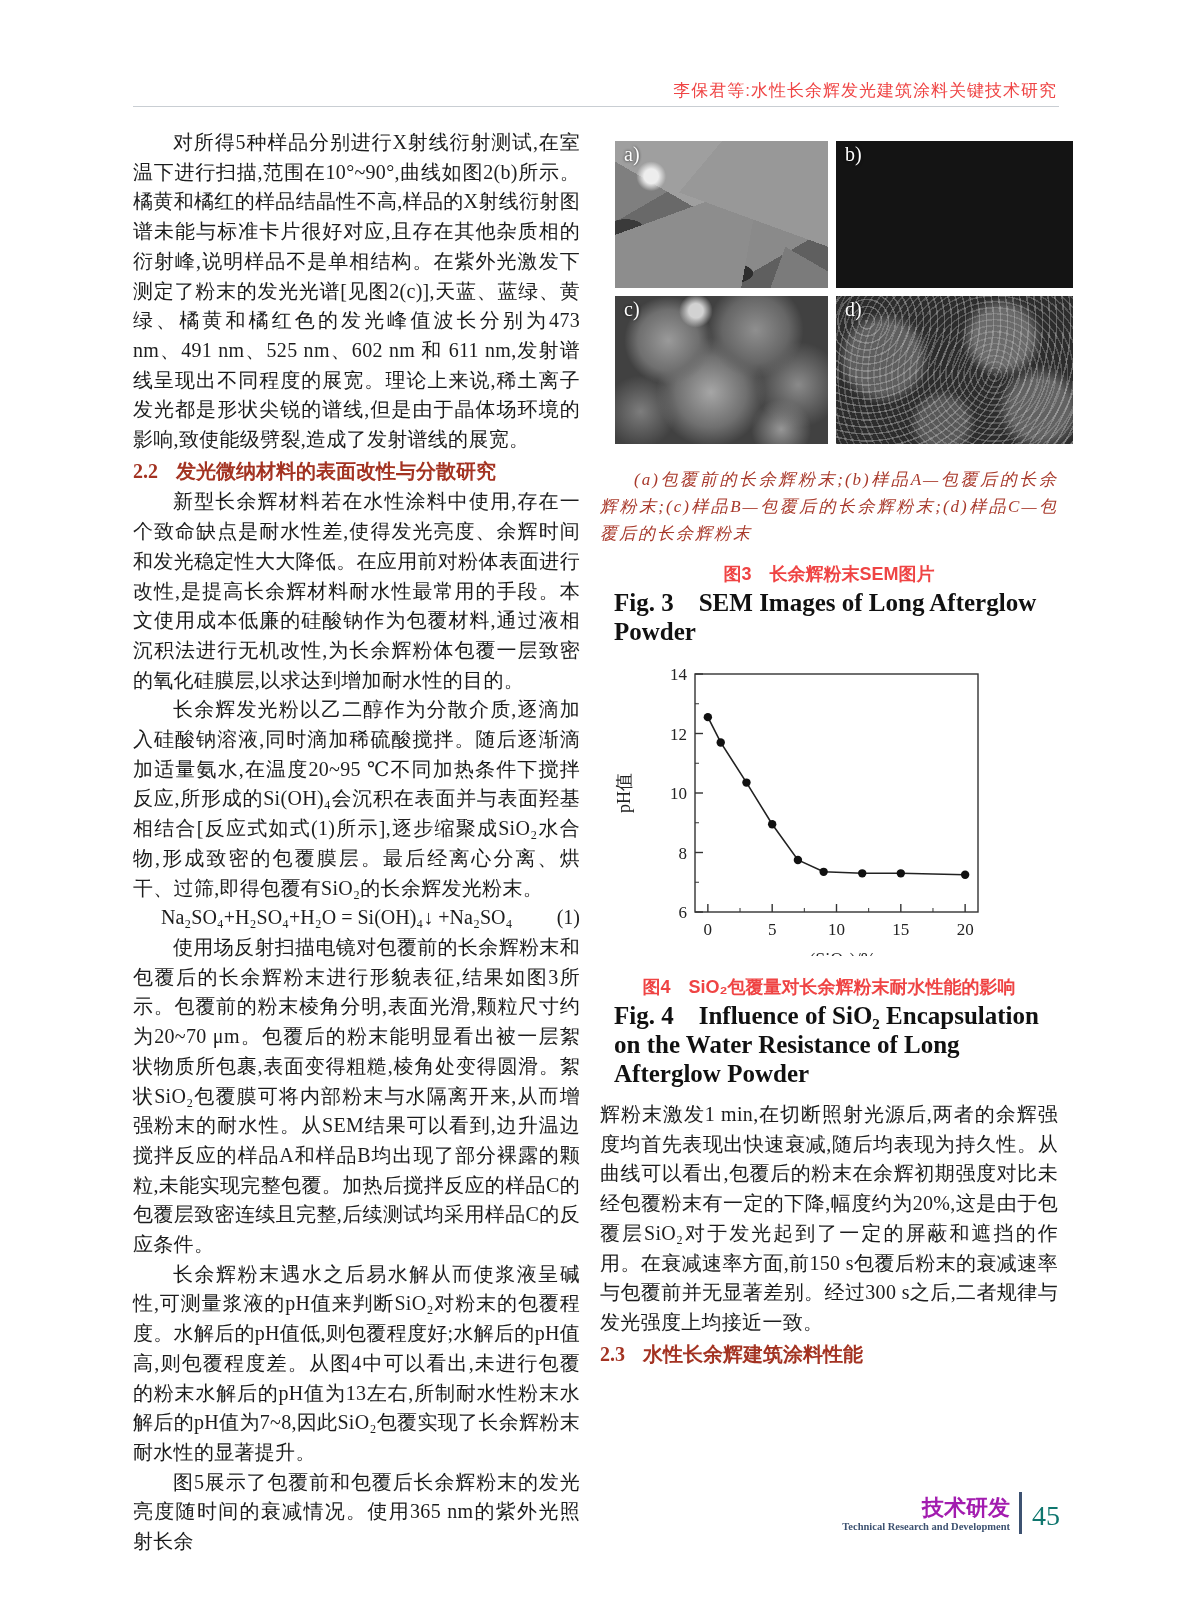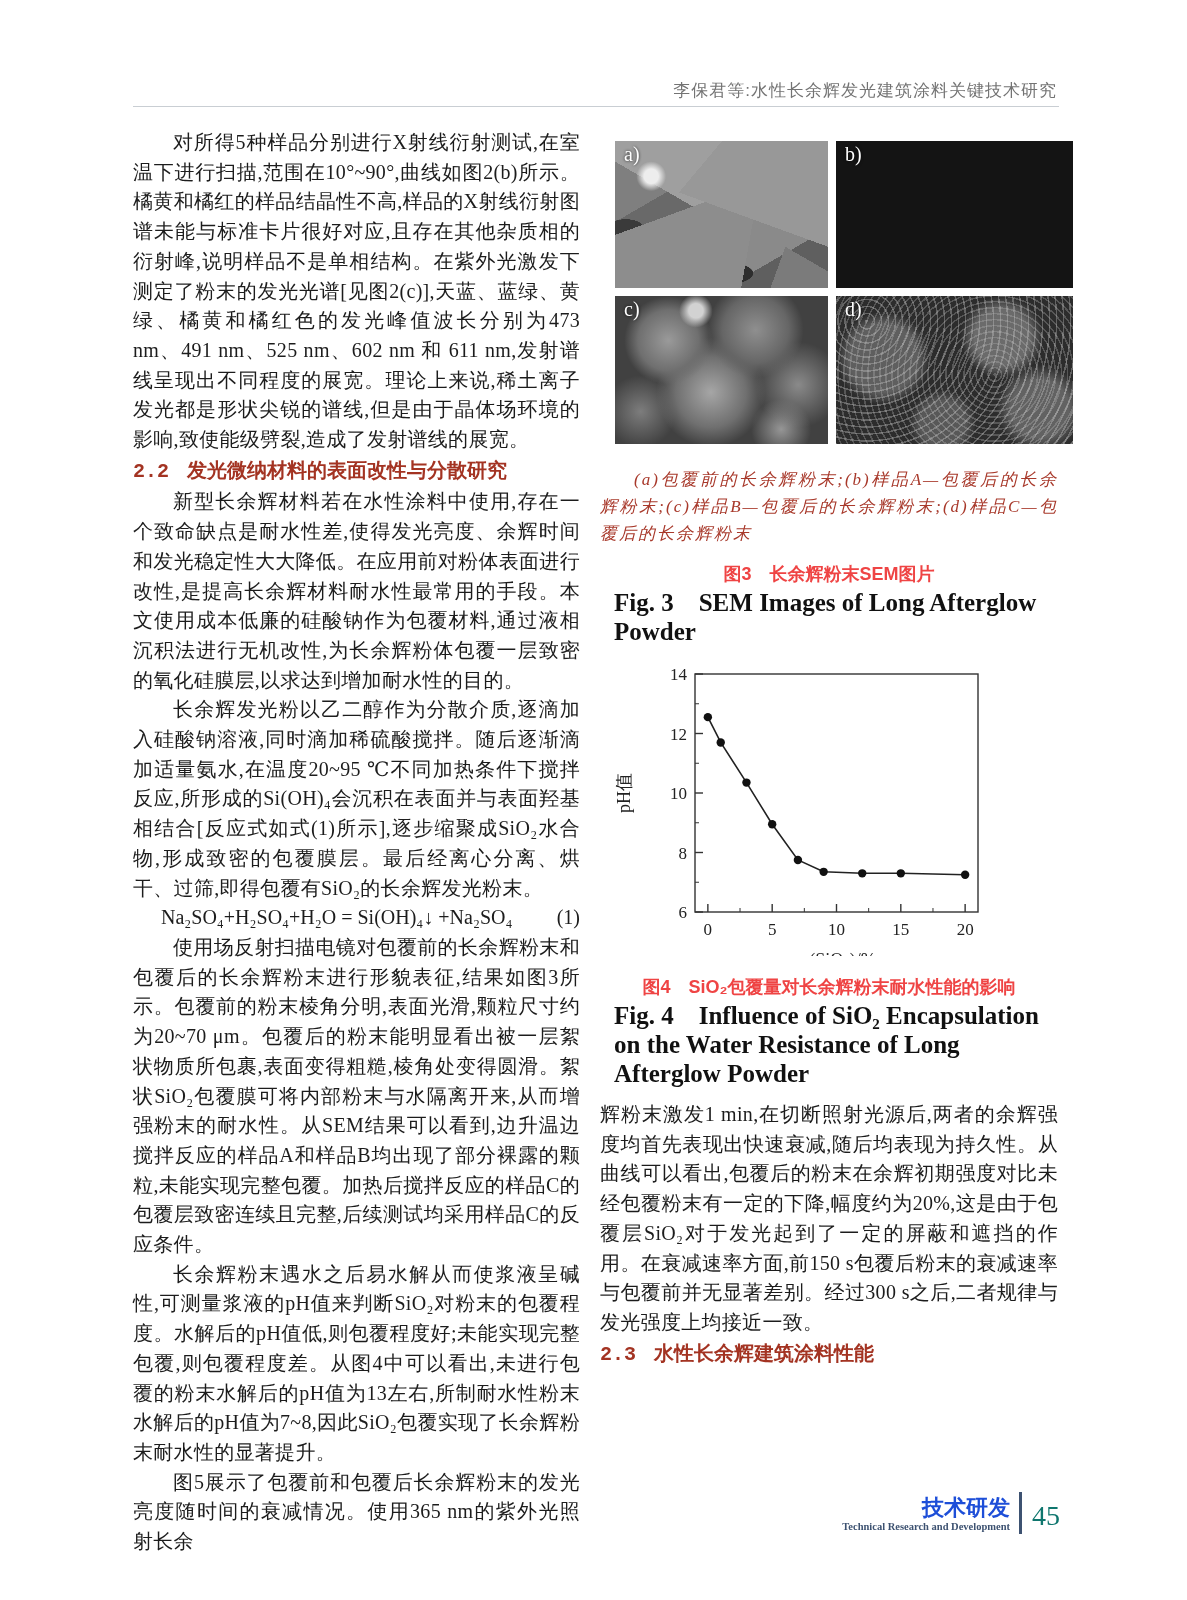--- a/index.html
+++ b/index.html
@@ -9,38 +9,38 @@
     background:#ffffff;
     margin:0 auto;
     font-family:"Liberation Serif","DejaVu Serif",serif;
     color:#1c1c1c;
     overflow:hidden;
   }
   
   .running-head{
     position:absolute;top:79px;right:130px;
     font-family:"Liberation Sans","DejaVu Sans",sans-serif;
-    font-size:17px;color:#737373;letter-spacing:1px;
+    font-size:17px;color:#ef4444;letter-spacing:1px;
   }
   .head-rule{
     position:absolute;top:106px;left:133px;width:926px;
     border-top:1.5px solid #c9ced3;
   }
   
   .col{position:absolute;top:128px;}
   .col-left{left:133px;width:447px;}
   .col-right{left:600px;width:458px;}
   .body-par{
     margin:0;font-size:20px;line-height:29.7px;
     text-align:justify;letter-spacing:0.3px;
   }
   .indent{text-indent:2em;}
   .sec-head{
     margin:2px 0 1px 0;
-    font-family:Liberation Mono, monospace;
+    font-family:Liberation Serif, serif;
     font-size:20px;font-weight:700;color:#A33322;line-height:29.7px;
   }
   .sec-head .sec-num{margin-right:18px;}
   .equation-row{
     display:flex;justify-content:space-between;
     font-size:20px;line-height:29.7px;
     padding-left:28px;
   }
   
   .sem-grid{
@@ -126,21 +126,21 @@
   .tick{font-family:"Liberation Serif","DejaVu Serif",serif;font-size:17px;fill:#222;}
   .axlabel{font-family:"Liberation Serif","DejaVu Serif",serif;font-size:18px;fill:#222;}
   
   .footer{
     position:absolute;top:1492px;right:127px;
     display:flex;align-items:stretch;
   }
   .footer-text{text-align:right;align-self:flex-end;}
   .footer-cn{
     font-family:"Liberation Sans","DejaVu Sans",sans-serif;
-    font-size:22px;font-weight:700;color:#1d4ed8;line-height:24px;
+    font-size:22px;font-weight:700;color:#a21caf;line-height:24px;
   }
   .footer-en{
     font-size:10.5px;font-weight:700;color:#3D5271;line-height:14px;
   }
   .footer-bar{width:3px;background:#3D5271;margin:0 10px 0 9px;height:42px;align-self:flex-end;}
   .footer-page{
     align-self:flex-end;
     font-size:28px;color:#0f766e;line-height:36px;
   }
 </style>
@@ -161,21 +161,21 @@
 
     <p class="body-par indent">新型长余辉材料若在水性涂料中使用,存在一个致命缺点是耐水性差,使得发光亮度、余辉时间和发光稳定性大大降低。在应用前对粉体表面进行改性,是提高长余辉材料耐水性最常用的手段。本文使用成本低廉的硅酸钠作为包覆材料,通过液相沉积法进行无机改性,为长余辉粉体包覆一层致密的氧化硅膜层,以求达到增加耐水性的目的。</p>
     <p class="body-par indent">长余辉发光粉以乙二醇作为分散介质,逐滴加入硅酸钠溶液,同时滴加稀硫酸搅拌。随后逐渐滴加适量氨水,在温度20~95 ℃不同加热条件下搅拌反应,所形成的Si(OH)₄会沉积在表面并与表面羟基相结合[反应式如式(1)所示],逐步缩聚成SiO₂水合物,形成致密的包覆膜层。最后经离心分离、烘干、过筛,即得包覆有SiO₂的长余辉发光粉末。</p>
 
     <div class="equation-row">
       <span>Na₂SO₄+H₂SO₄+H₂O = Si(OH)₄↓ +Na₂SO₄</span>
       <span>(1)</span>
     </div>
 
     <p class="body-par indent">使用场反射扫描电镜对包覆前的长余辉粉末和包覆后的长余辉粉末进行形貌表征,结果如图3所示。包覆前的粉末棱角分明,表面光滑,颗粒尺寸约为20~70 μm。包覆后的粉末能明显看出被一层絮状物质所包裹,表面变得粗糙,棱角处变得圆滑。絮状SiO₂包覆膜可将内部粉末与水隔离开来,从而增强粉末的耐水性。从SEM结果可以看到,边升温边搅拌反应的样品A和样品B均出现了部分裸露的颗粒,未能实现完整包覆。加热后搅拌反应的样品C的包覆层致密连续且完整,后续测试均采用样品C的反应条件。</p>
-    <p class="body-par indent">长余辉粉末遇水之后易水解从而使浆液呈碱性,可测量浆液的pH值来判断SiO₂对粉末的包覆程度。水解后的pH值低,则包覆程度好;未能实现完整包覆,则包覆程度差。从图4中可以看出,未进行包覆的粉末水解后的pH值为13左右,所制耐水性粉末水解后的pH值为7~8,因此SiO₂包覆实现了长余辉粉末耐水性的显著提升。</p>
+    <p class="body-par indent">长余辉粉末遇水之后易水解从而使浆液呈碱性,可测量浆液的pH值来判断SiO₂对粉末的包覆程度。水解后的pH值低,则包覆程度好;水解后的pH值高,则包覆程度差。从图4中可以看出,未进行包覆的粉末水解后的pH值为13左右,所制耐水性粉末水解后的pH值为7~8,因此SiO₂包覆实现了长余辉粉末耐水性的显著提升。</p>
     <p class="body-par indent">图5展示了包覆前和包覆后长余辉粉末的发光亮度随时间的衰减情况。使用365 nm的紫外光照射长余</p>
   </div>
 
   <div class="col col-right">
 
     <div class="sem-grid">
       <div class="sem sem-a">
         <span class="sem-label">a)</span>
       </div>
       <div class="sem sem-b">

